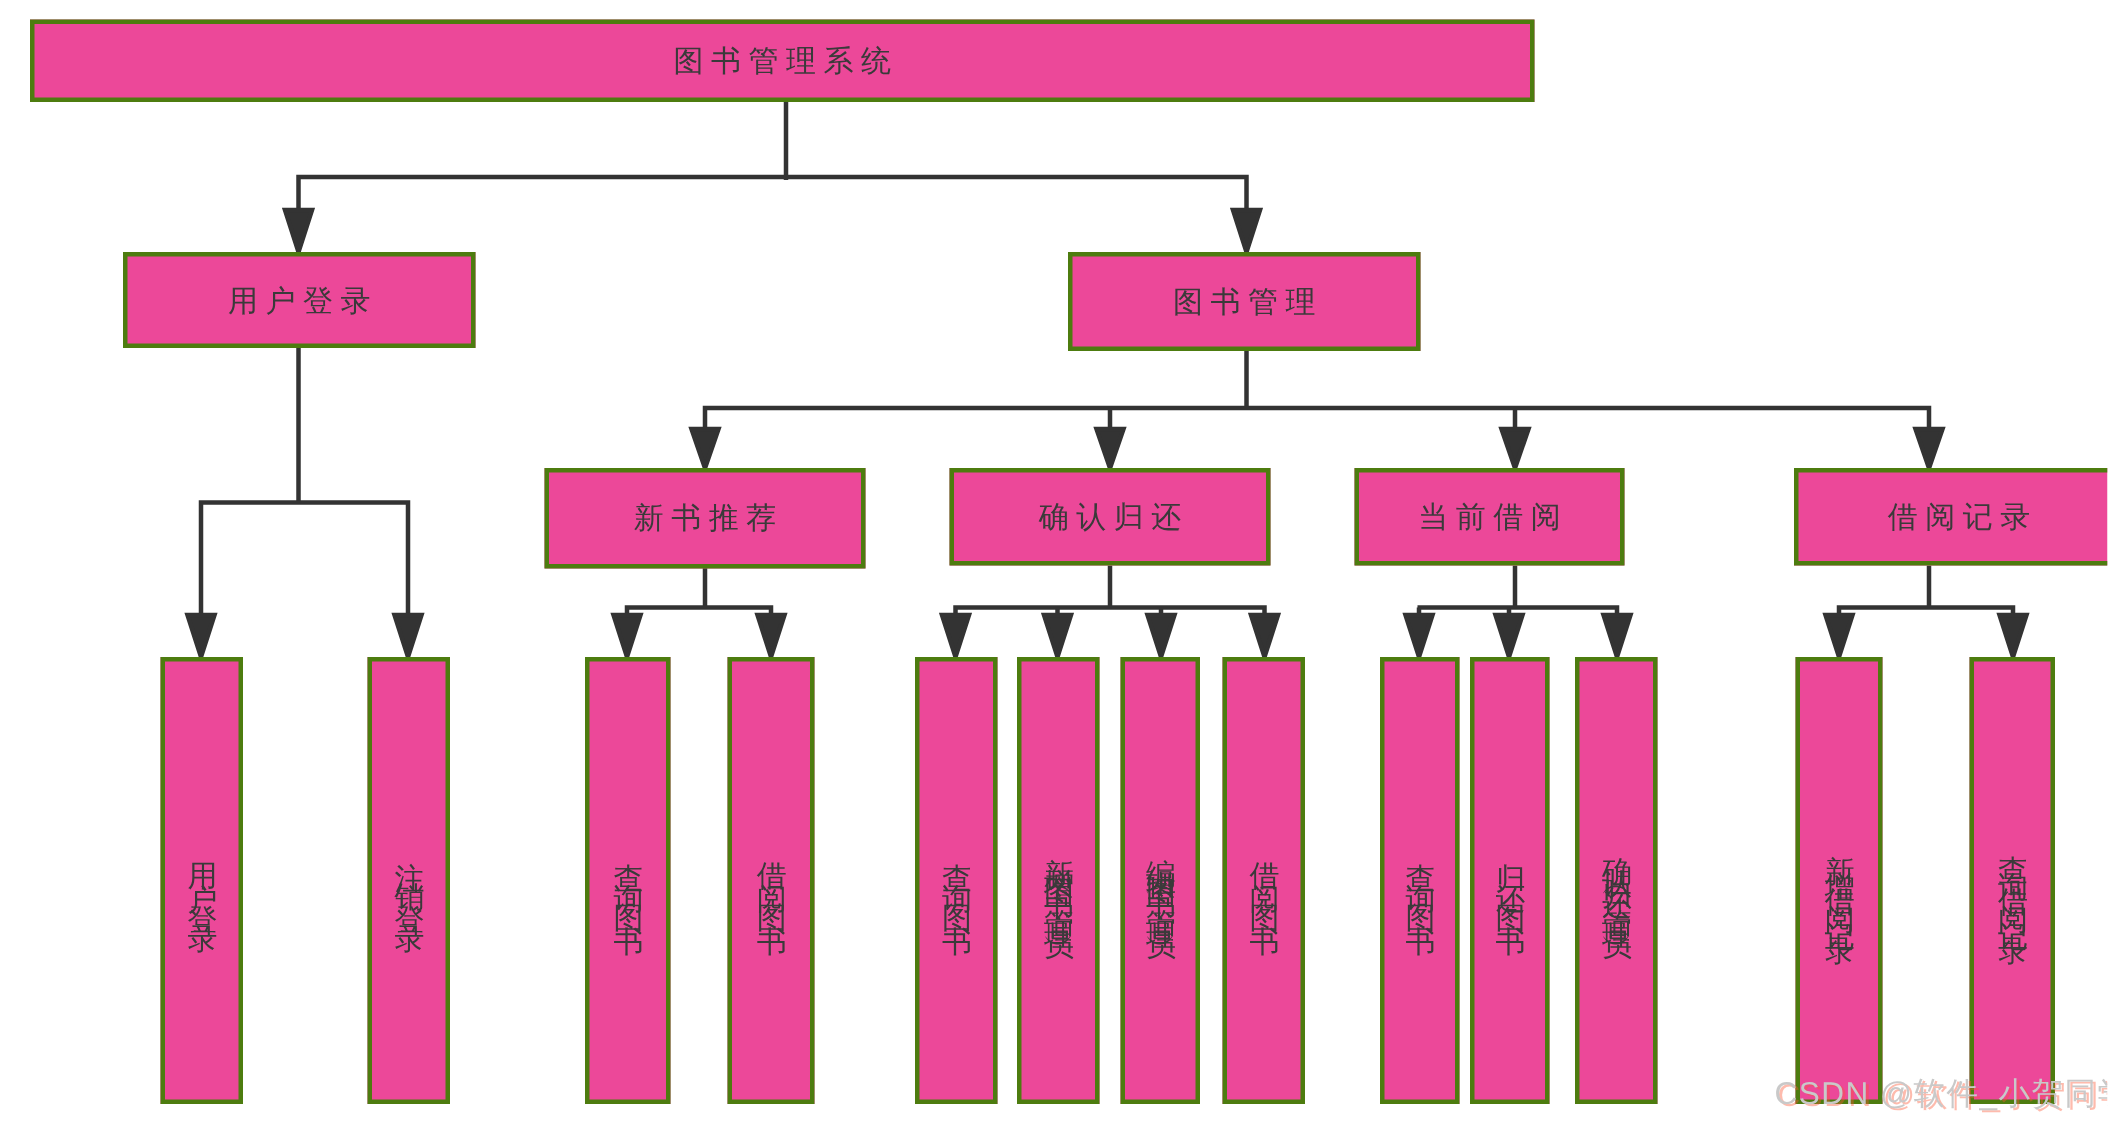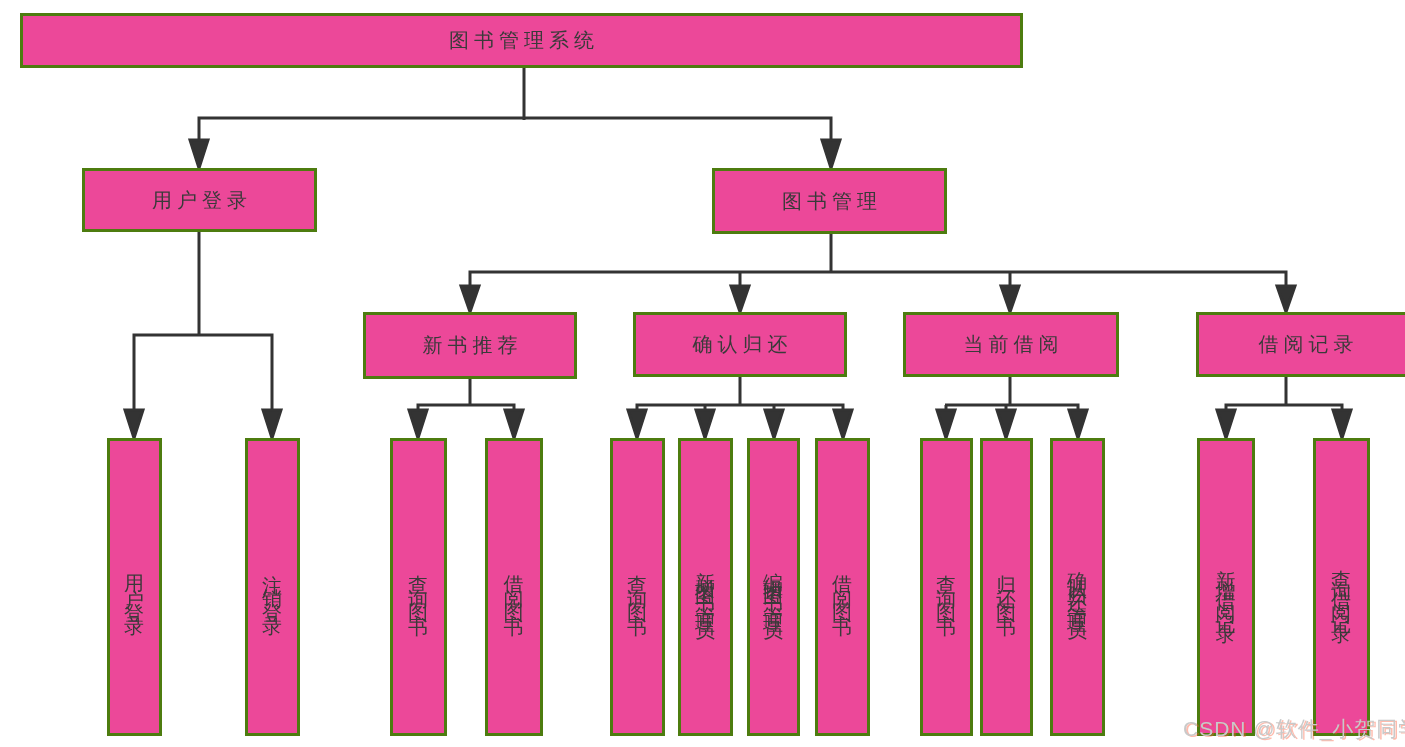--- a/index.html
+++ b/index.html
@@ -97,21 +97,21 @@
     </g>
   </svg>
 
   <div class="box h-label" style="left:20px;top:13px;width:1003px;height:55px;">图书管理系统</div>
 
   <div class="box h-label" style="left:82px;top:168px;width:235px;height:64px;">用户登录</div>
   <div class="box h-label" style="left:712px;top:168px;width:235px;height:66px;">图书管理</div>
 
   <div class="box h-label" style="left:363px;top:312px;width:214px;height:67px;">新书推荐</div>
   <div class="box h-label" style="left:633px;top:312px;width:214px;height:65px;">确认归还</div>
-  <div class="box h-label" style="left:903px;top:312px;width:216px;height:65px;">当前借阅</div>
+  <div class="box h-label" style="left:903px;top:312px;width:180px;height:65px;">当前借阅</div>
   <div class="box h-label" style="left:1176px;top:312px;width:220px;height:65px;margin-left:20px;">借阅记录</div>
 
   <div class="box leaf ls4" style="left:107px;top:438px;width:55px;height:298px;">
     <span>用户登录</span>
   </div>
   <div class="box leaf ls4" style="left:245px;top:438px;width:55px;height:298px;">
     <span>注销登录</span>
   </div>
 
   <div class="box leaf ls4" style="left:390px;top:438px;width:57px;height:298px;">

